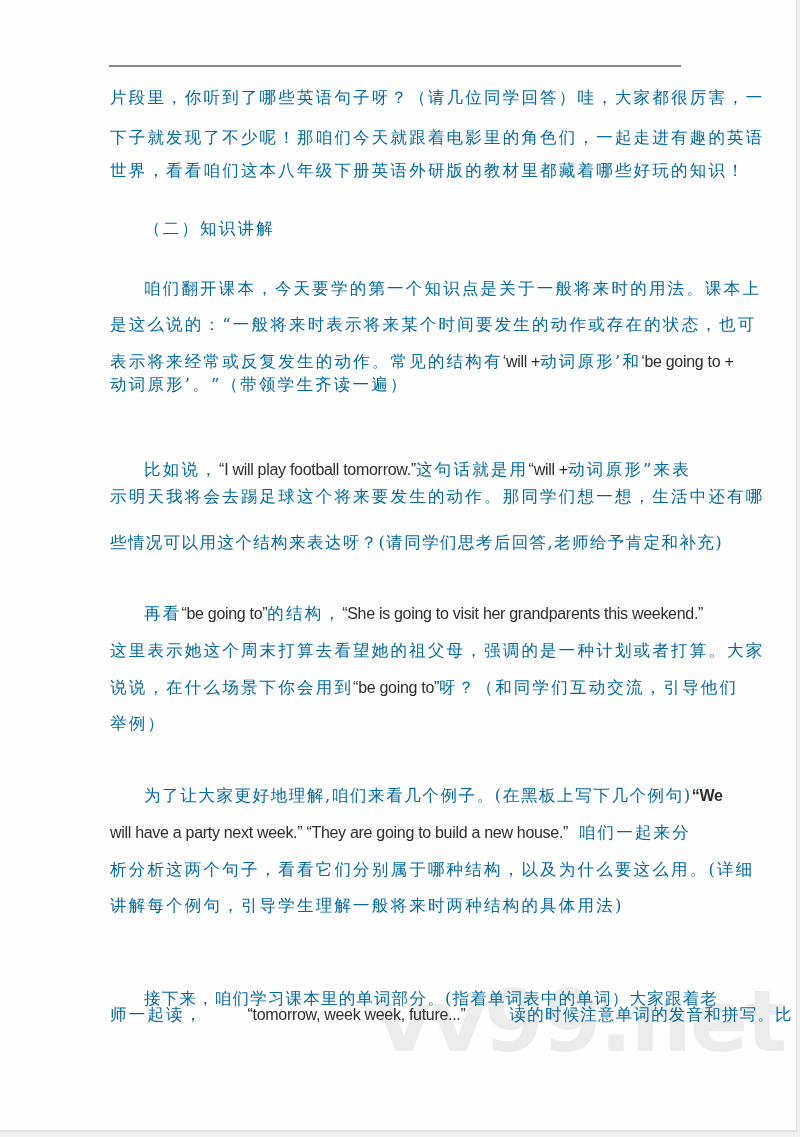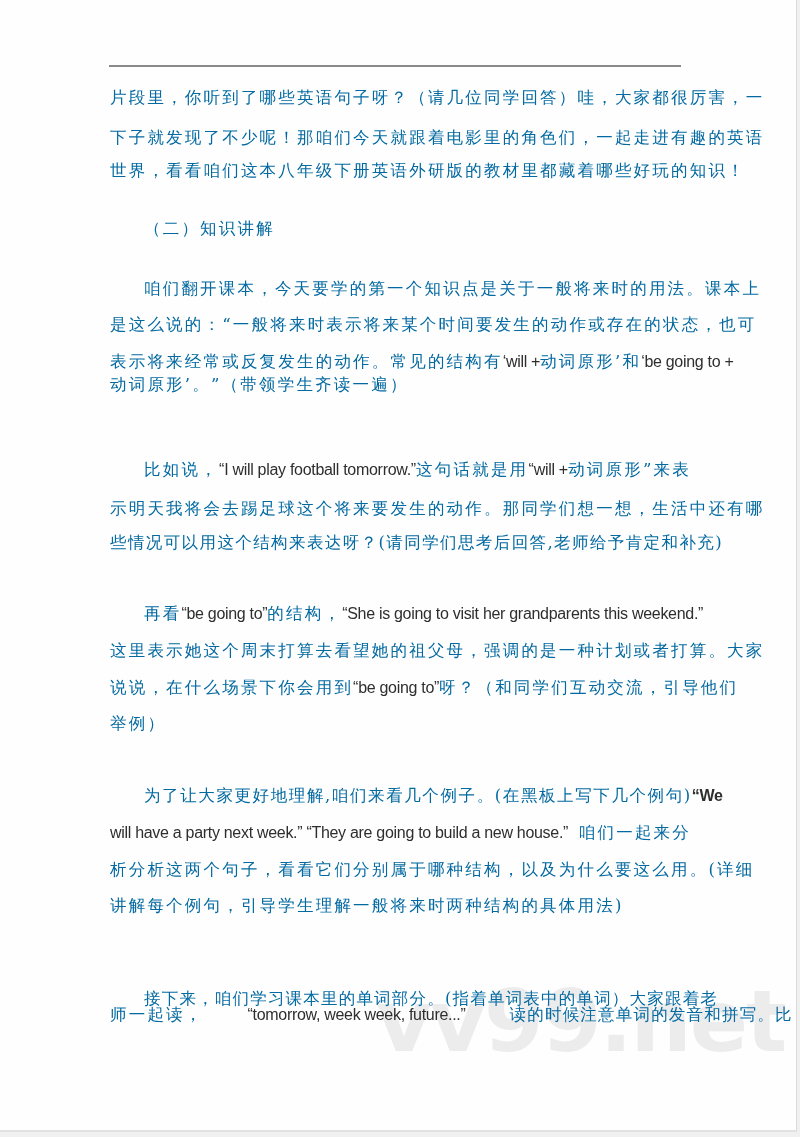--- a/index.html
+++ b/index.html
@@ -125,21 +125,21 @@
     <span class="cn">动词原形’。”（带领学生齐读一遍）</span>
   </div>
 
   <div class="line indent" style="top:457px;">
     <span class="cn">比如说，</span>
     <span class="en">“I will play football tomorrow.”</span>
     <span class="cn"> 这句话就是用</span>
     <span class="en">“will + </span>
     <span class="cn"> 动词原形”来表</span>
   </div>
-  <div class="line" style="top:496px;">
+  <div class="line" style="top:484px;">
     <span class="cn">示明天我将会去踢足球这个将来要发生的动作。那同学们想一想，生活中还有哪</span>
   </div>
   <div class="line" style="top:530px;">
     <span class="cn" style="letter-spacing:1.4px;">些情况可以用这个结构来表达呀？(请同学们思考后回答,老师给予肯定和补充)</span>
   </div>
 
   <div class="line indent" style="top:601px;justify-content:space-between;">
     <span class="cn">再看</span>
     <span class="en">“be going to”</span>
     <span class="cn">的结构，</span>

